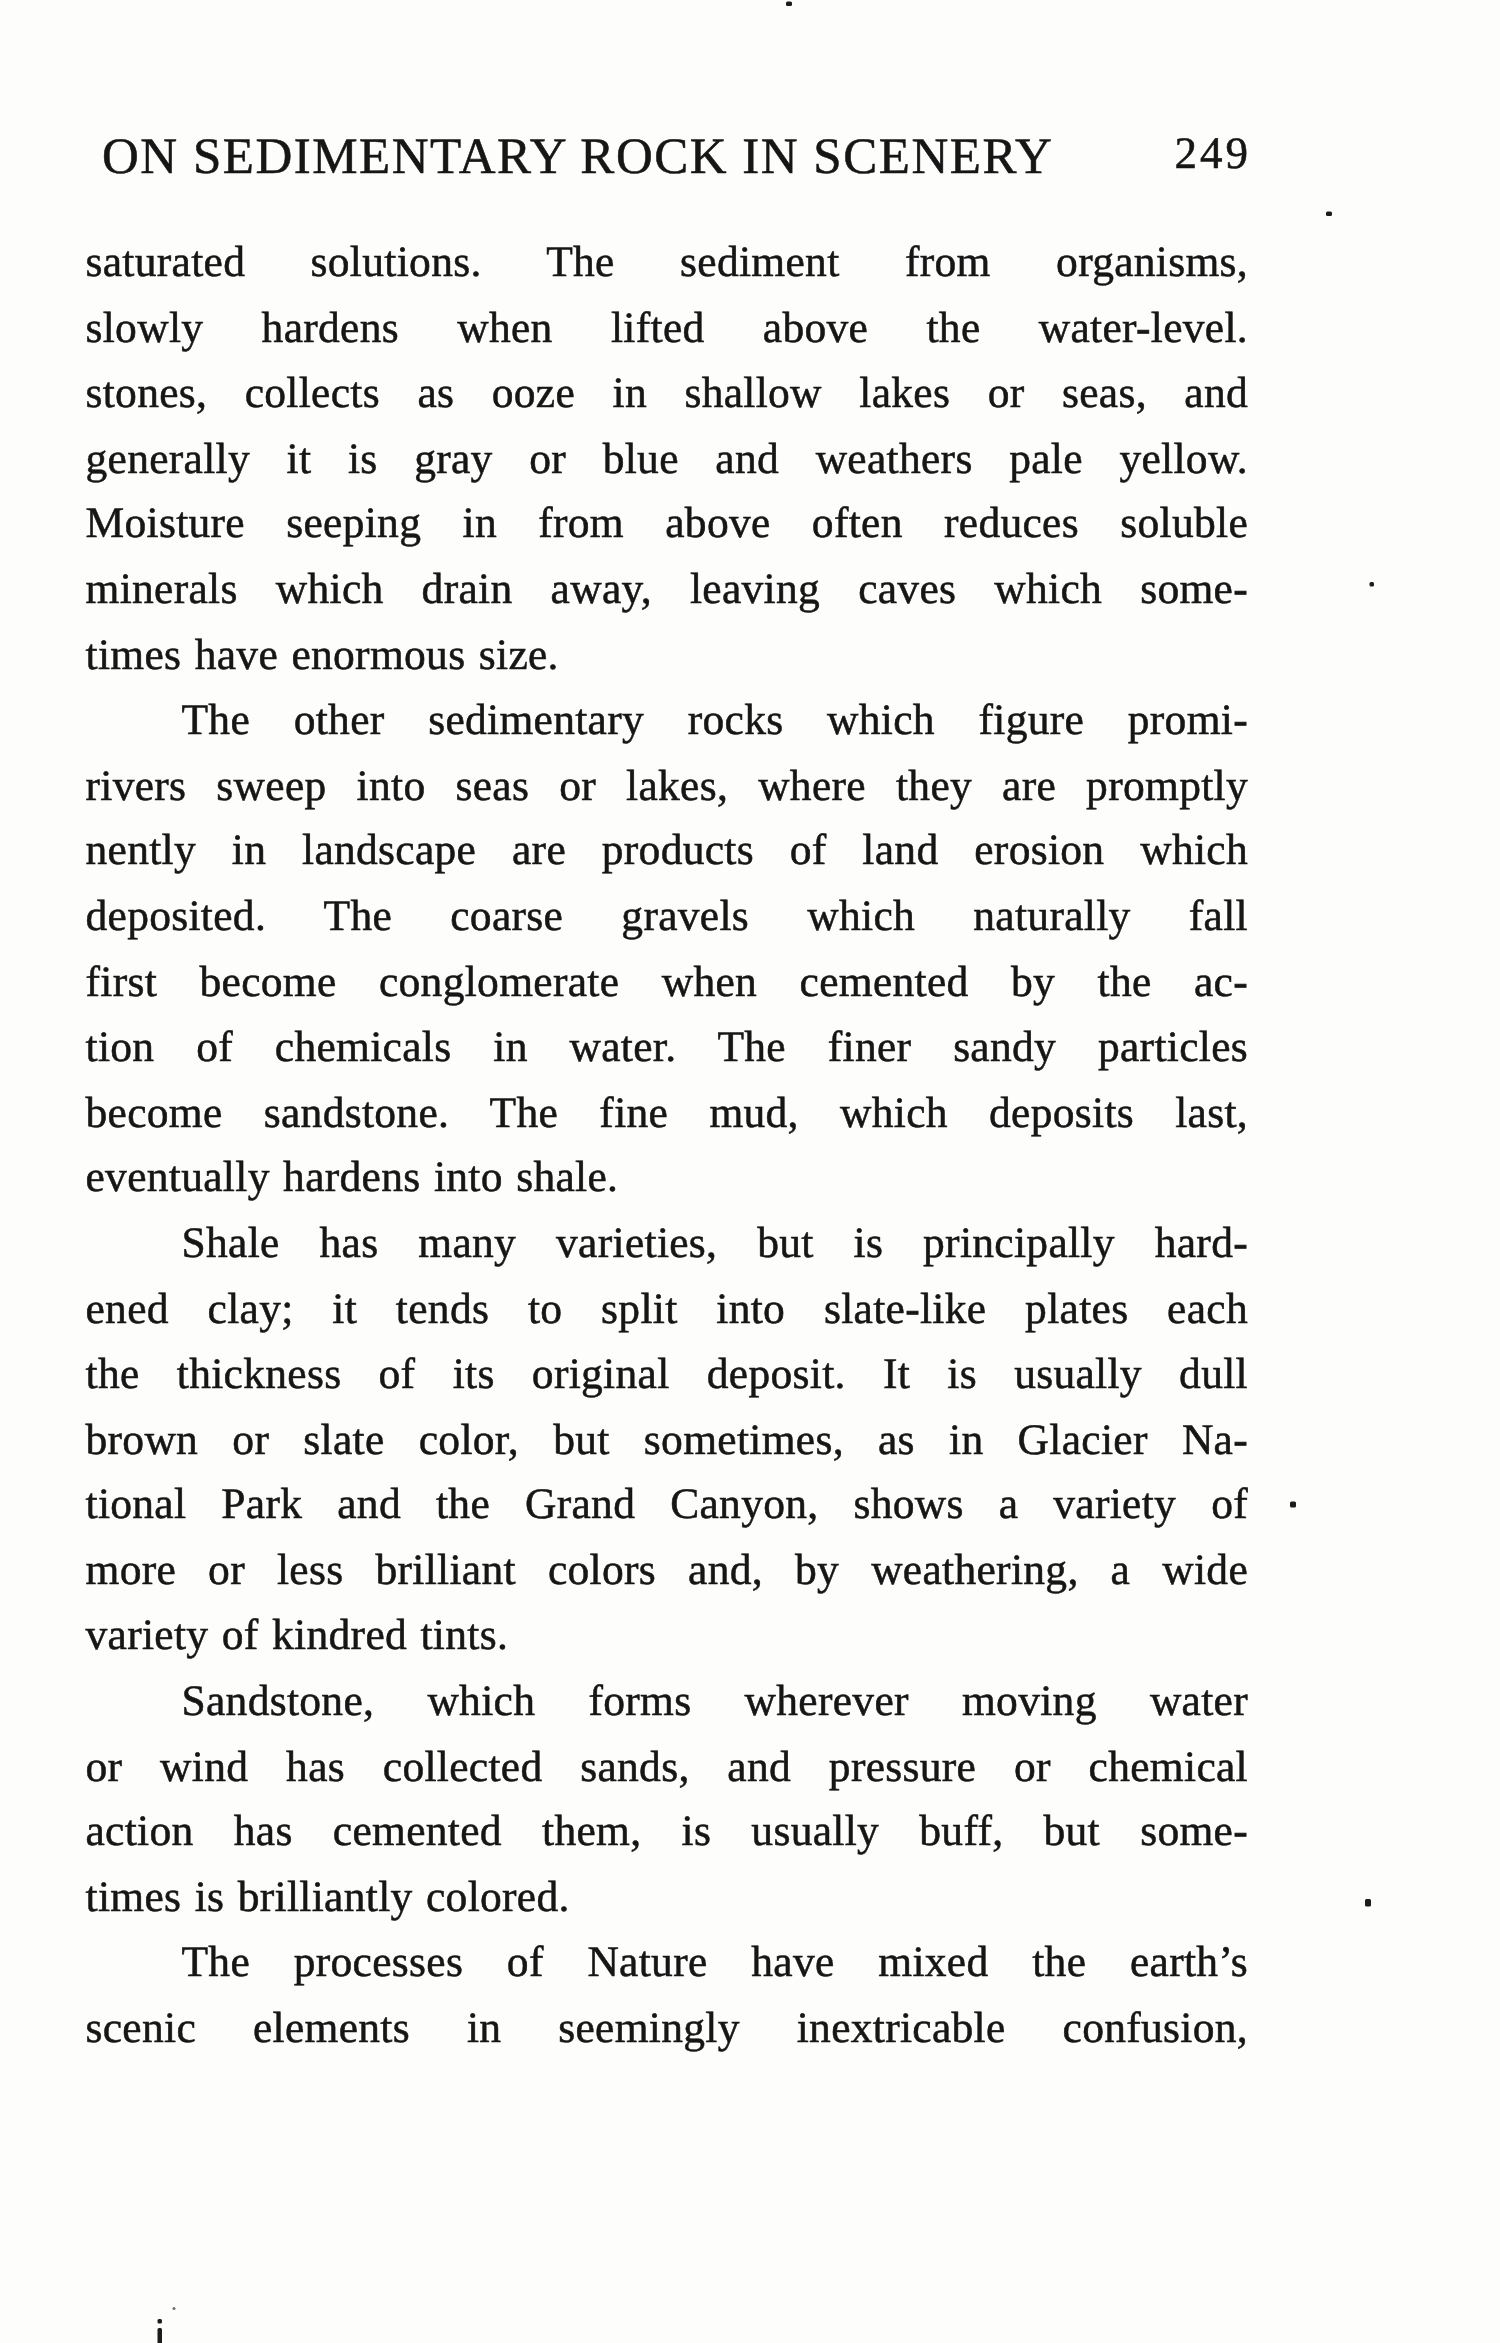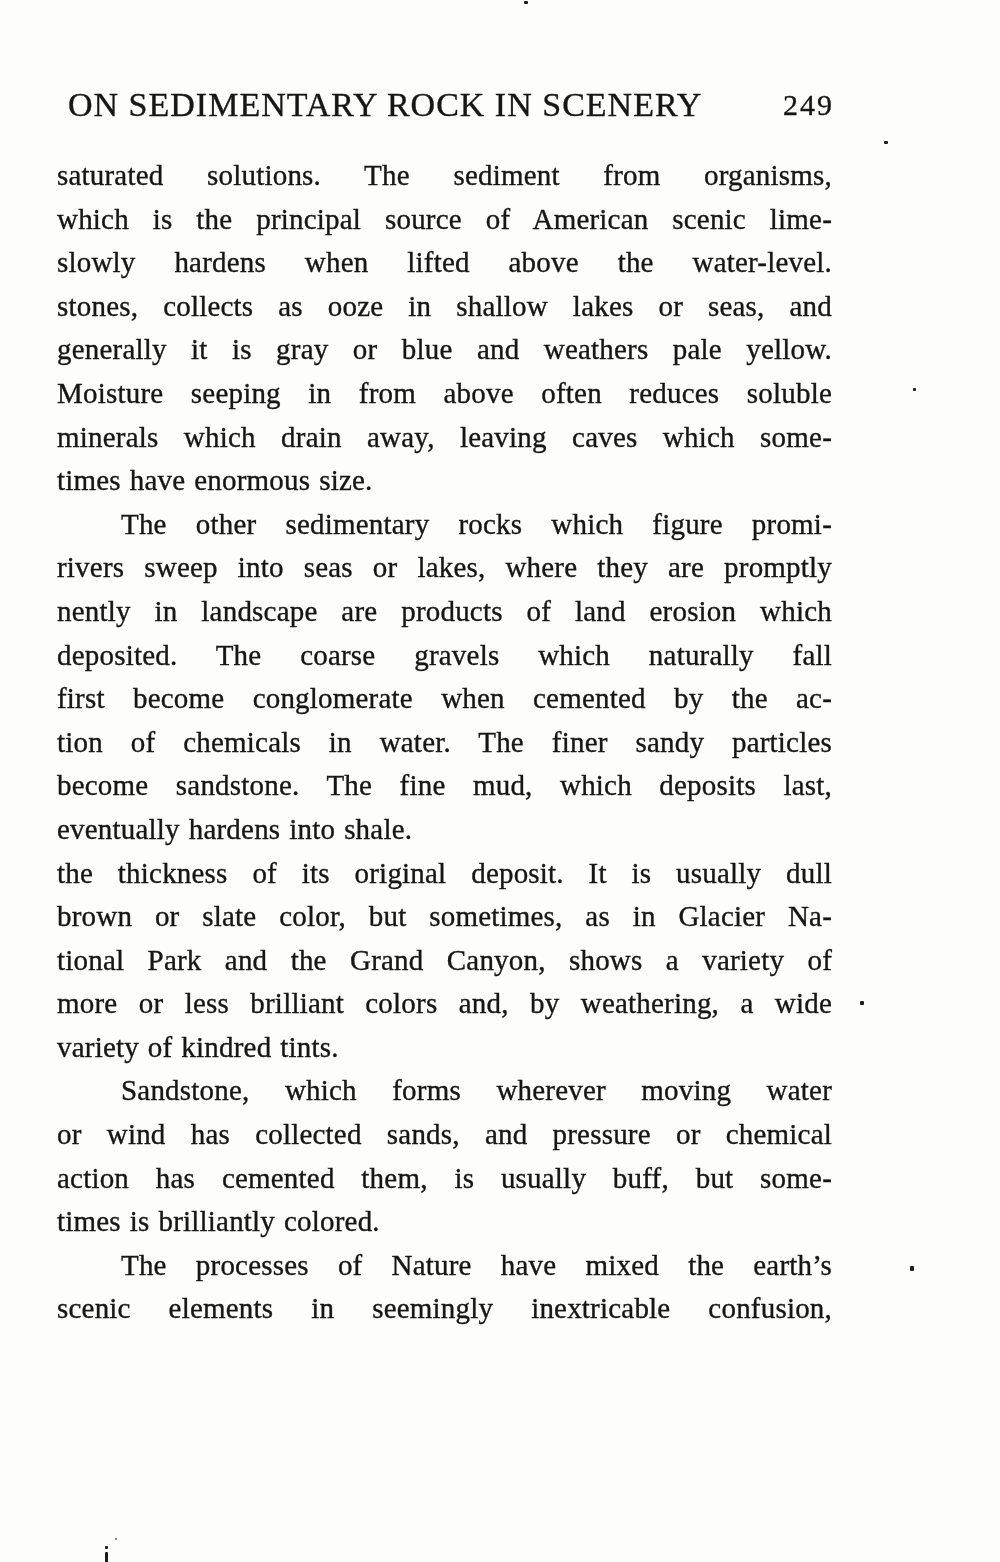--- a/index.html
+++ b/index.html
@@ -13,21 +13,21 @@
     color: #161616;
     -webkit-text-stroke: 0.35px #161616;
   }
   .running-header {
     position: absolute;
     top: 86px;
     left: 58px;
     width: 776px;
     display: flex;
     justify-content: space-between;
-    align-items: center;
+    align-items: flex-start;
   }
   .header-title {
     font-size: 34px;
     letter-spacing: 1px;
     padding-left: 10px;
     white-space: nowrap;
   }
   .page-number {
     font-size: 30px;
     letter-spacing: 2px;
@@ -64,41 +64,42 @@
 
   <div class="running-header">
     <span class="header-title">ON SEDIMENTARY ROCK IN SCENERY</span>
     <span class="page-number">249</span>
   </div>
 
   <div class="page-body">
 
     <div class="para">
       <div class="line">saturated solutions. The sediment from organisms,</div>
-      <div class="line">which is the principal source of American scenic lime-</div>
       <div class="line">slowly hardens when lifted above the water-level.</div>
       <div class="line">stones, collects as ooze in shallow lakes or seas, and</div>
       <div class="line">generally it is gray or blue and weathers pale yellow.</div>
       <div class="line">Moisture seeping in from above often reduces soluble</div>
       <div class="line">minerals which drain away, leaving caves which some-</div>
       <div class="line end">times have enormous size.</div>
     </div>
 
     <div class="para">
       <div class="line indent">The other sedimentary rocks which figure promi-</div>
       <div class="line">rivers sweep into seas or lakes, where they are promptly</div>
       <div class="line">nently in landscape are products of land erosion which</div>
       <div class="line">deposited. The coarse gravels which naturally fall</div>
       <div class="line">first become conglomerate when cemented by the ac-</div>
       <div class="line">tion of chemicals in water. The finer sandy particles</div>
       <div class="line">become sandstone. The fine mud, which deposits last,</div>
       <div class="line end">eventually hardens into shale.</div>
     </div>
 
     <div class="para">
+      <div class="line indent">Shale has many varieties, but is principally hard-</div>
+      <div class="line">ened clay; it tends to split into slate-like plates each</div>
       <div class="line">the thickness of its original deposit. It is usually dull</div>
       <div class="line">brown or slate color, but sometimes, as in Glacier Na-</div>
       <div class="line">tional Park and the Grand Canyon, shows a variety of</div>
       <div class="line">more or less brilliant colors and, by weathering, a wide</div>
       <div class="line end">variety of kindred tints.</div>
     </div>
 
     <div class="para">
       <div class="line indent">Sandstone, which forms wherever moving water</div>
       <div class="line">or wind has collected sands, and pressure or chemical</div>

